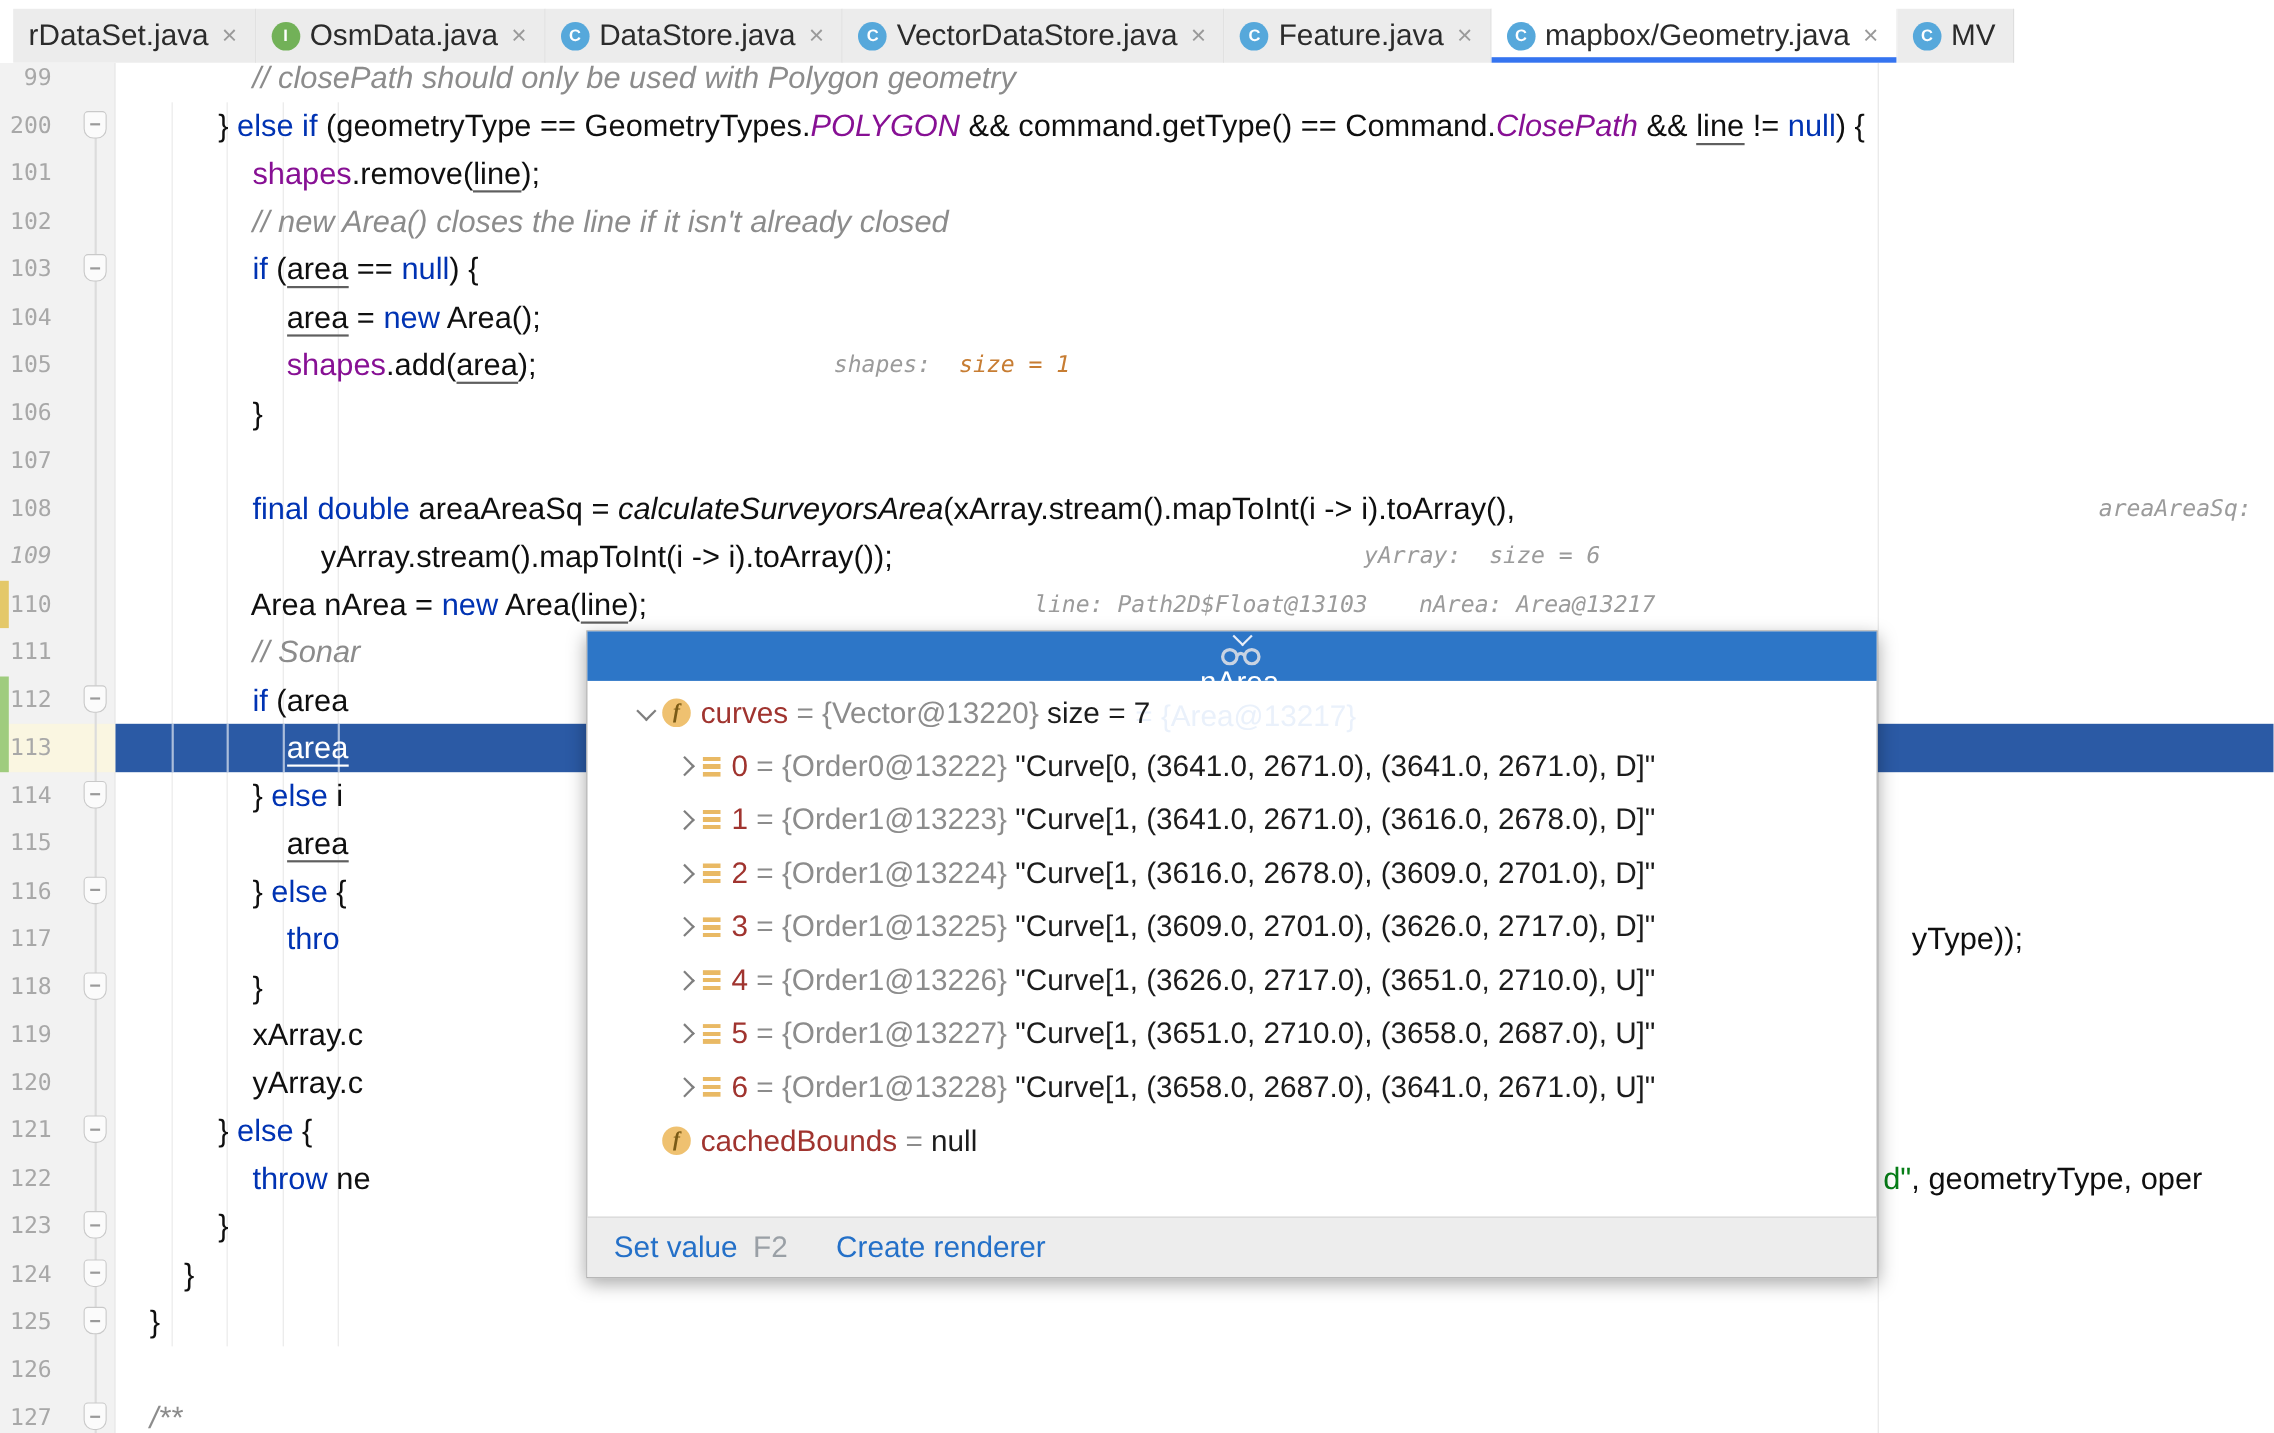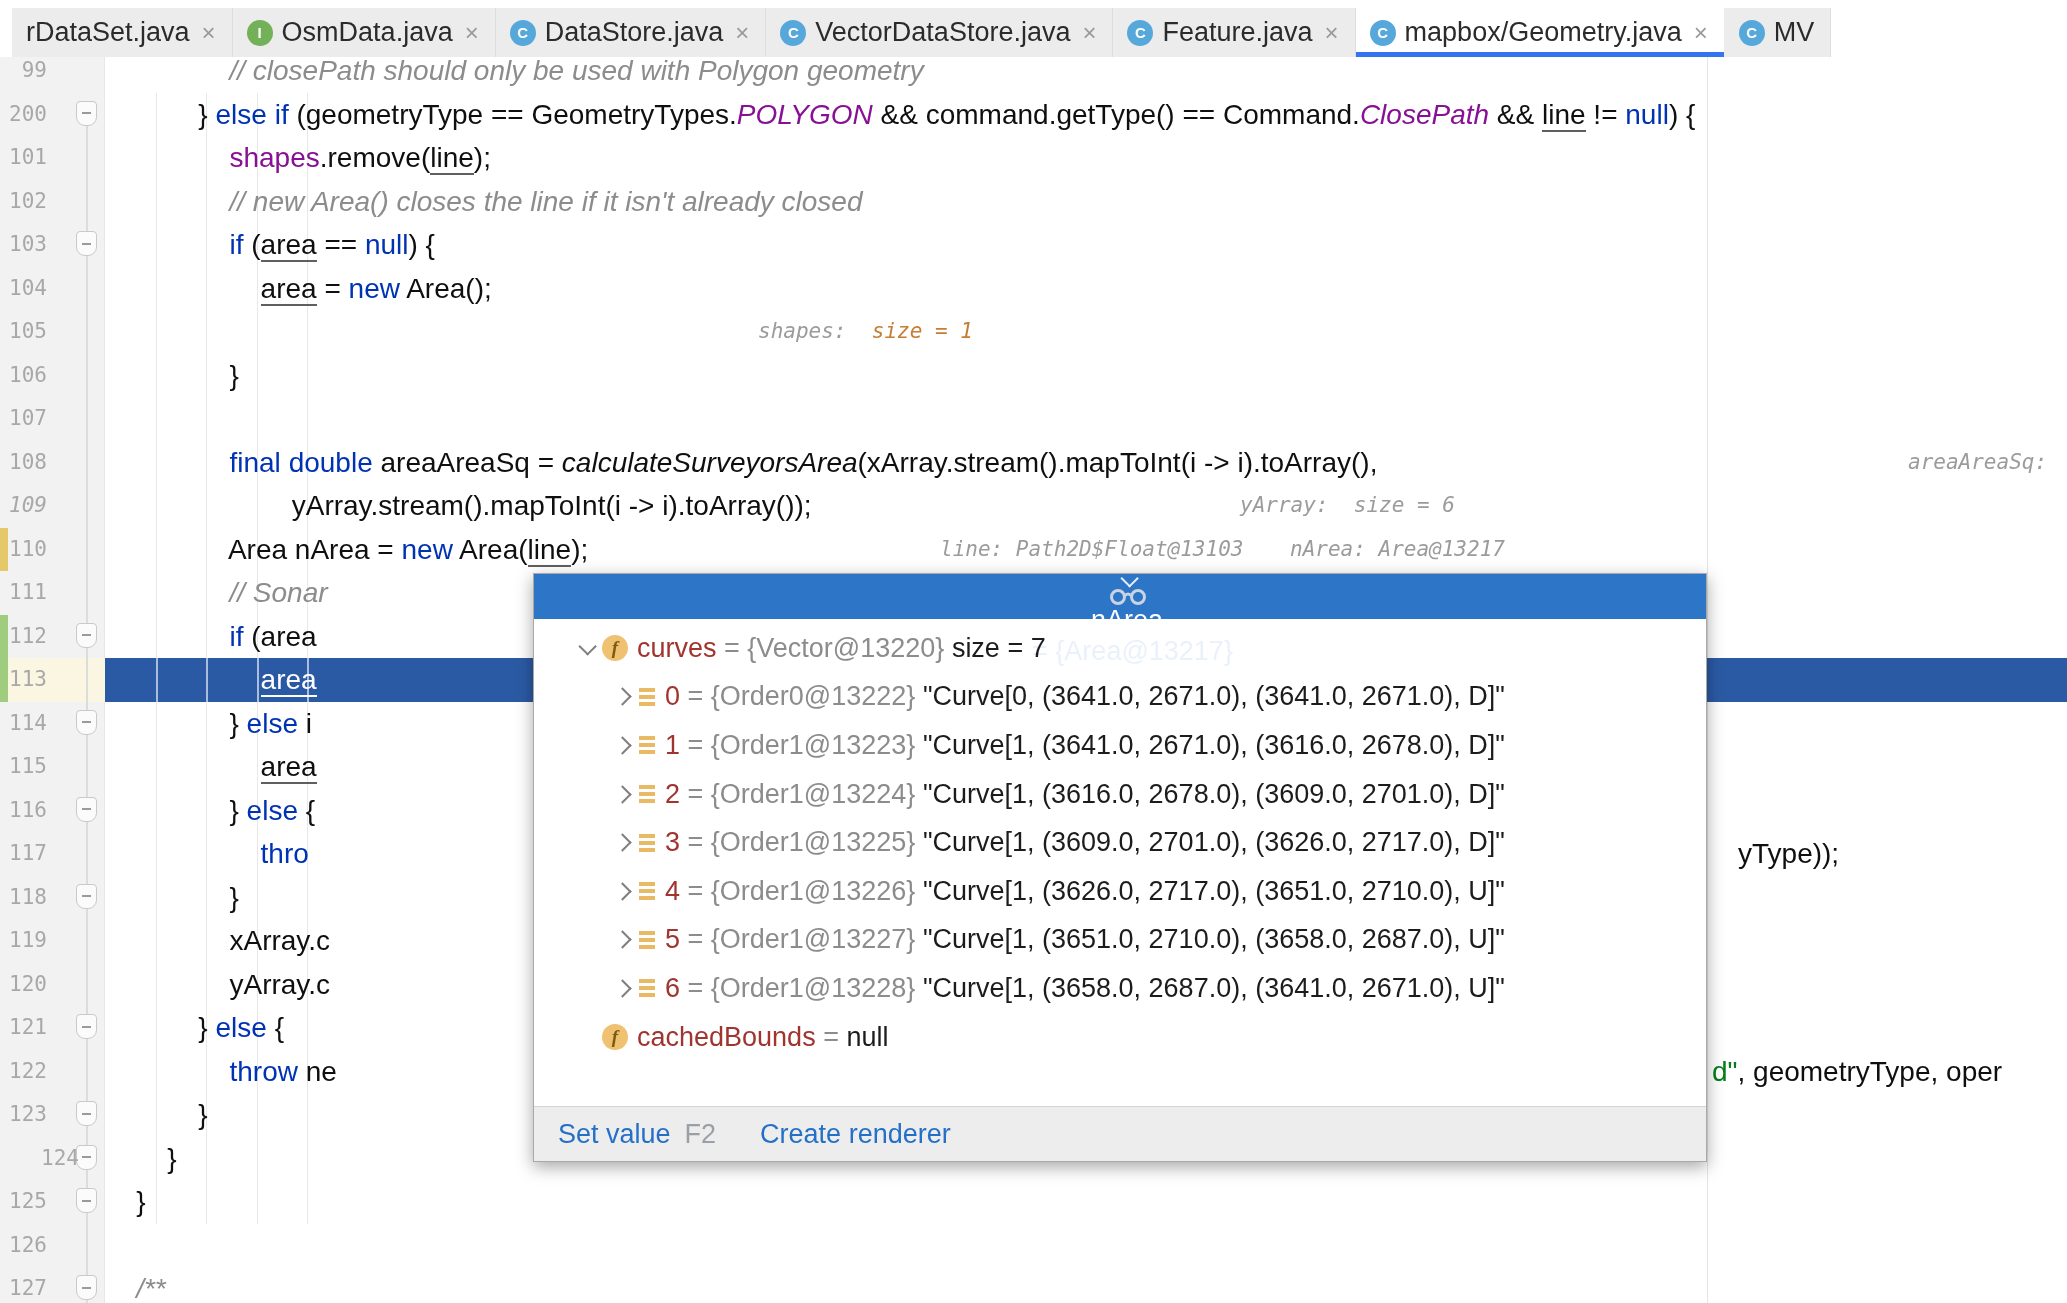--- a/index.html
+++ b/index.html
@@ -177,30 +177,31 @@
     <div class="line-num" style="top: 644.5px;">114</div>
     <div class="line-num" style="top: 688px;">115</div>
     <div class="line-num" style="top: 731.5px;">116</div>
     <div class="line-num" style="top: 775px;">117</div>
     <div class="line-num" style="top: 818.5px;">118</div>
     <div class="line-num" style="top: 862px;">119</div>
     <div class="line-num" style="top: 905.5px;">120</div>
     <div class="line-num" style="top: 949px;">121</div>
     <div class="line-num" style="top: 992.5px;">122</div>
     <div class="line-num" style="top: 1036px;">123</div>
-    <div class="line-num" style="top: 1079.5px; padding-left: 32px;">124</div>
+    <div class="line-num" style="top: 1079.5px;">124</div>
     <div class="line-num" style="top: 1123px;">125</div>
     <div class="line-num" style="top: 1166.5px;">126</div>
     <div class="line-num" style="top: 1210px;">127</div>
     <div class="code-line" style="top: -8px;"><span class="c-plain">                </span><span class="c-comment">// closePath should only be used with Polygon geometry</span></div>
     <div class="code-line" style="top: 35.5px;"><span class="c-plain">            </span><span class="c-plain">} </span><span class="c-kw">else</span><span class="c-plain"> </span><span class="c-kw">if</span><span class="c-plain"> (geometryType == GeometryTypes.</span><span class="c-const">POLYGON</span><span class="c-plain"> &amp;&amp; command.getType() == Command.</span><span class="c-const">ClosePath</span><span class="c-plain"> &amp;&amp; </span><span class="c-varu">line</span><span class="c-plain"> != </span><span class="c-kw">null</span><span class="c-plain">) {</span></div>
     <div class="code-line" style="top: 122.5px;"><span class="c-plain">                </span><span class="c-comment">// new Area() closes the line if it isn't already closed</span></div>
     <div class="code-line" style="top: 79px;"><span class="c-plain">                </span><span class="c-field">shapes</span><span class="c-plain">.remove(</span><span class="c-varu">line</span><span class="c-plain">);</span></div>
     <div class="code-line" style="top: 166px;"><span class="c-plain">                </span><span class="c-kw">if</span><span class="c-plain"> (</span><span class="c-varu">area</span><span class="c-plain"> == </span><span class="c-kw">null</span><span class="c-plain">) {</span></div>
     <div class="code-line" style="top: 209.5px;"><span class="c-plain">                    </span><span class="c-varu">area</span><span class="c-plain"> = </span><span class="c-kw">new</span><span class="c-plain"> Area();</span></div>
+    <div class="code-line" style="top: 253px;"><span class="c-plain">                    </span><span class="c-field">shapes</span><span class="c-plain">.add(</span><span class="c-varu">area</span><span class="c-plain">);</span></div>
     <div class="code-line" style="top: 296.5px;"><span class="c-plain">                </span><span class="c-plain">}</span></div>
     <div class="code-line" style="top: 340px;"><span class="c-plain"></span></div>
     <div class="code-line" style="top: 383.5px;"><span class="c-plain">                </span><span class="c-kw">final</span><span class="c-plain"> </span><span class="c-kw">double</span><span class="c-plain"> areaAreaSq = </span><span class="c-sm">calculateSurveyorsArea</span><span class="c-plain">(xArray.stream().mapToInt(i -&gt; i).toArray(),</span></div>
     <div class="code-line" style="top: 427px;"><span class="c-plain">                        </span><span class="c-plain">yArray.stream().mapToInt(i -&gt; i).toArray());</span></div>
     <div class="code-line" style="top: 470.5px;"><span class="c-plain">                </span><span class="c-plain">Area nArea = </span><span class="c-kw">new</span><span class="c-plain"> Area(</span><span class="c-varu">line</span><span class="c-plain">);</span></div>
     <div class="code-line" style="top: 514px;"><span class="c-plain">                </span><span class="c-comment">// Sonar</span></div>
     <div class="code-line" style="top: 557.5px;"><span class="c-plain">                </span><span class="c-kw">if</span><span class="c-plain"> (area</span></div>
     <div class="code-line" style="top: 601px;"><span class="c-plain">                    </span><span class="c-exec">area</span></div>
     <div class="code-line" style="top: 644.5px;"><span class="c-plain">                </span><span class="c-plain">} </span><span class="c-kw">else</span><span class="c-plain"> i</span></div>
     <div class="code-line" style="top: 688px;"><span class="c-plain">                    </span><span class="c-varu">area</span></div>

